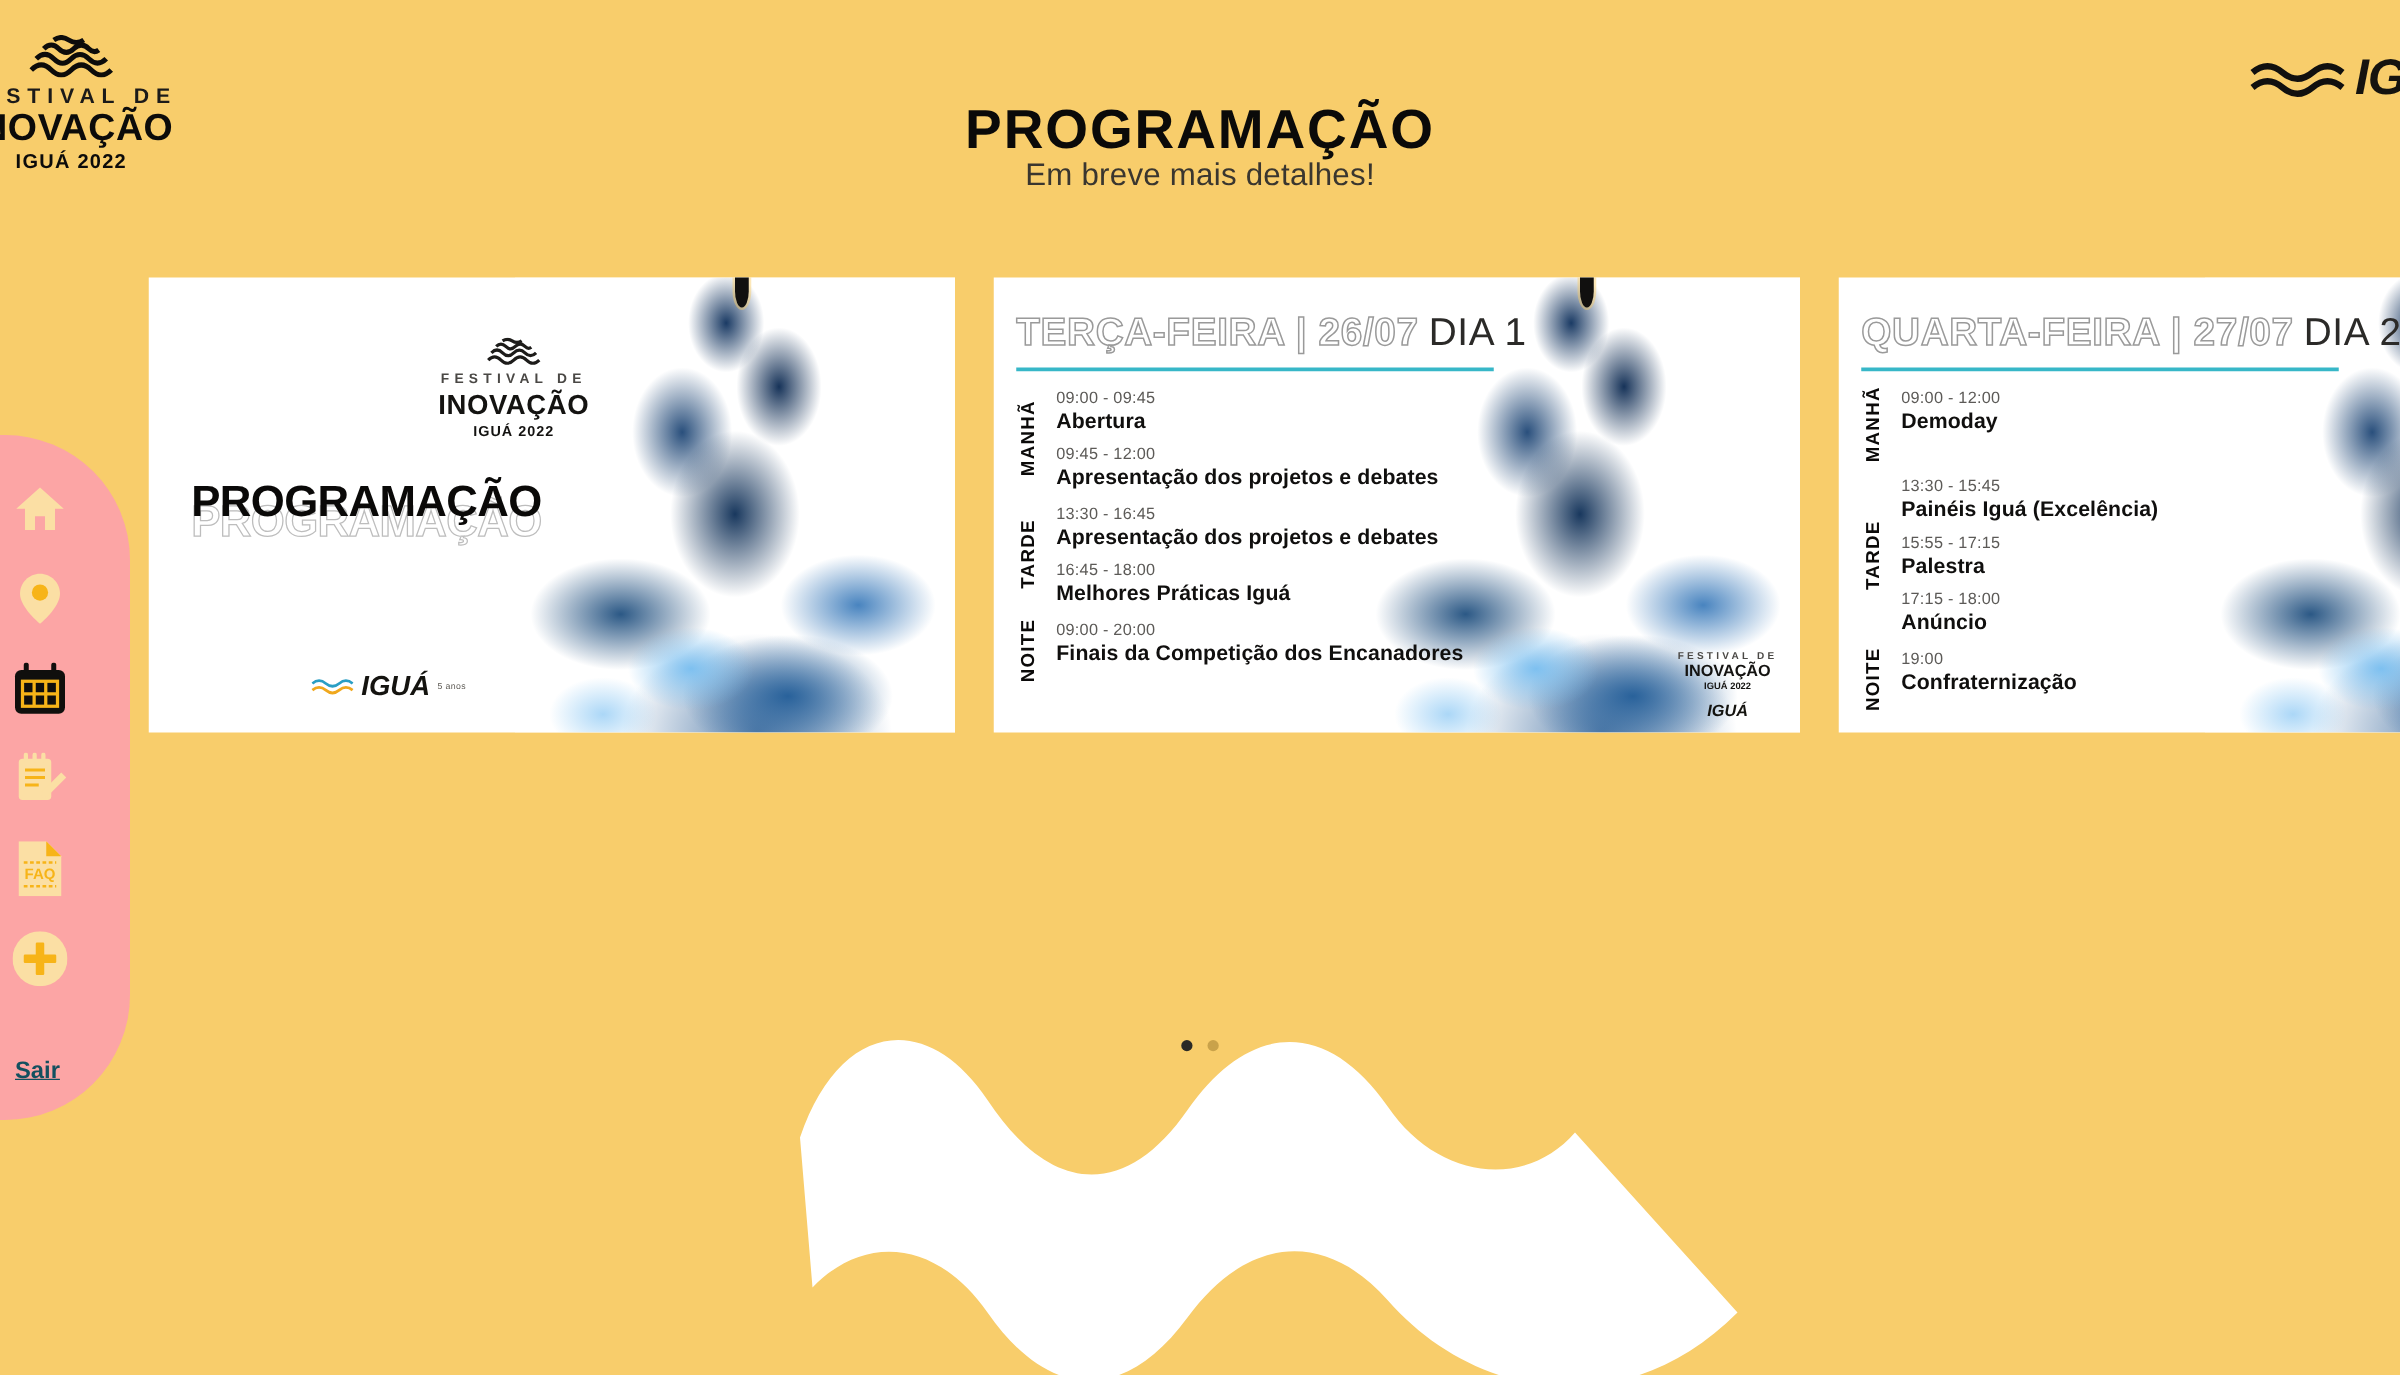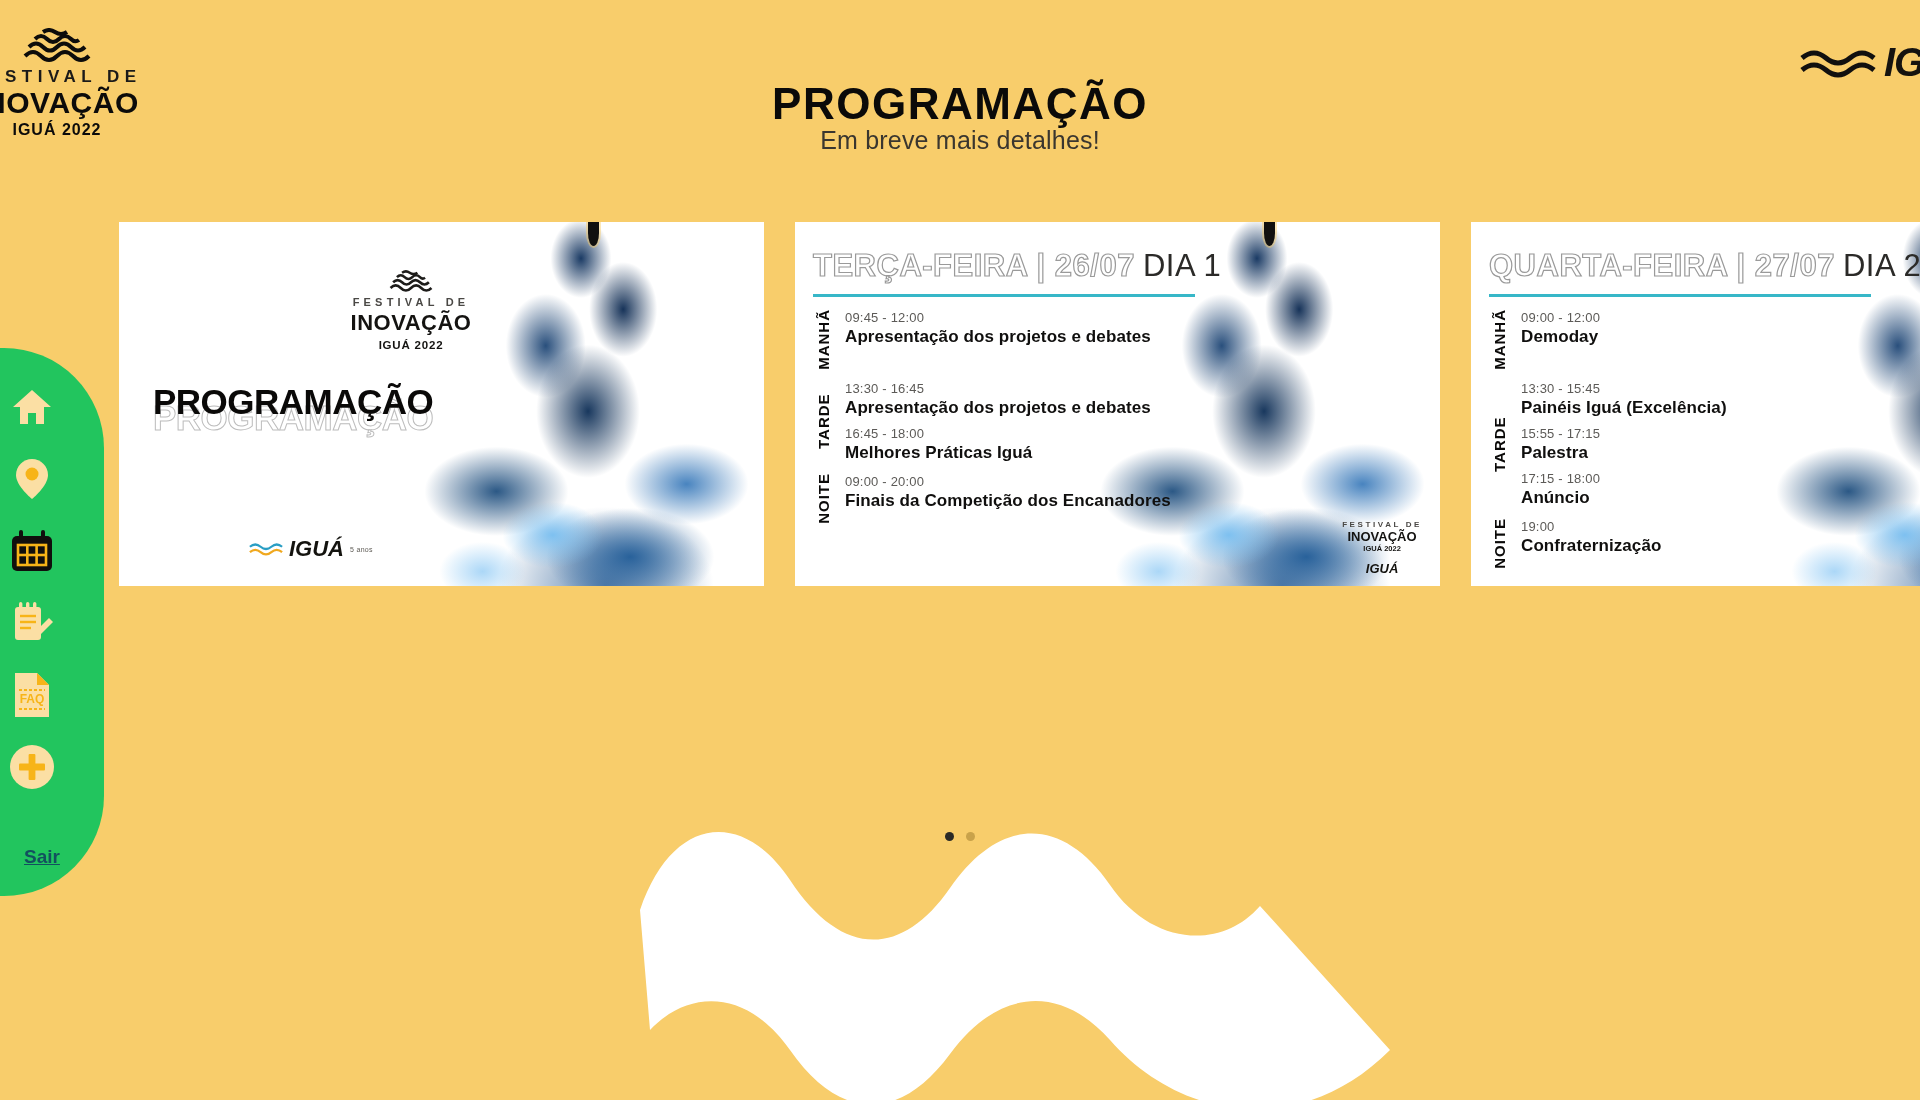--- a/index.html
+++ b/index.html
@@ -38,39 +38,39 @@
   }
   .iugua-word {
     font-size: 40px; font-weight: 700; font-style: italic;
     letter-spacing: -1px; color: #15130f;
   }
 
   
   .sidebar {
     position: absolute; left: 0; top: 348px;
     width: 104px; height: 548px;
-    background: #22c55e;
+    background: #fca5a5;
     border-top-right-radius: 100px;
     border-bottom-right-radius: 100px;
   }
   .sidebar-inner {
     position: absolute; left: 0; top: 0; width: 64px; height: 100%;
     display: flex; flex-direction: column; align-items: center;
     padding-top: 36px; gap: 26px;
   }
   .nav-item {
     width: 46px; height: 46px;
     display: flex; align-items: center; justify-content: center;
     cursor: pointer;
   }
   .nav-item svg { display: block; }
   .ico-light { fill: #fbdfa4; }
   .ico-active { fill: #100f0d; }
   .logout-link {
-    position: absolute; left: 24px; bottom: 28px;
+    position: absolute; left: 12px; bottom: 28px;
     font-size: 19px; font-weight: 700; color: #13505f;
     text-decoration: underline; cursor: pointer;
     font-family: "Liberation Sans", sans-serif;
   }
 
   
   .page-heading { position: absolute; left: 0; right: 0; top: 82px; text-align: center; }
   .page-title {
     font-size: 44px; font-weight: 800; letter-spacing: 1.5px;
     color: #0b0a09; line-height: 1;
@@ -295,20 +295,24 @@
         <div class="sched">
           <div class="sched-head">
             <span class="sched-day">TERÇA-FEIRA | 26/07</span><span class="sched-dia">DIA 1</span>
           </div>
           <div class="sched-rule"></div>
           <div class="sched-body">
 
             <div class="period-block">
               <div class="period-label">MANHÃ</div>
               <div class="period-events">
+                <div>
+                  <div class="ev-time">09:00 - 09:45</div>
+                  <div class="ev-name">Abertura</div>
+                </div>
                 <div>
                   <div class="ev-time">09:45 - 12:00</div>
                   <div class="ev-name">Apresentação dos projetos e debates</div>
                 </div>
               </div>
             </div>
 
             <div class="period-block">
               <div class="period-label">TARDE</div>
               <div class="period-events">

